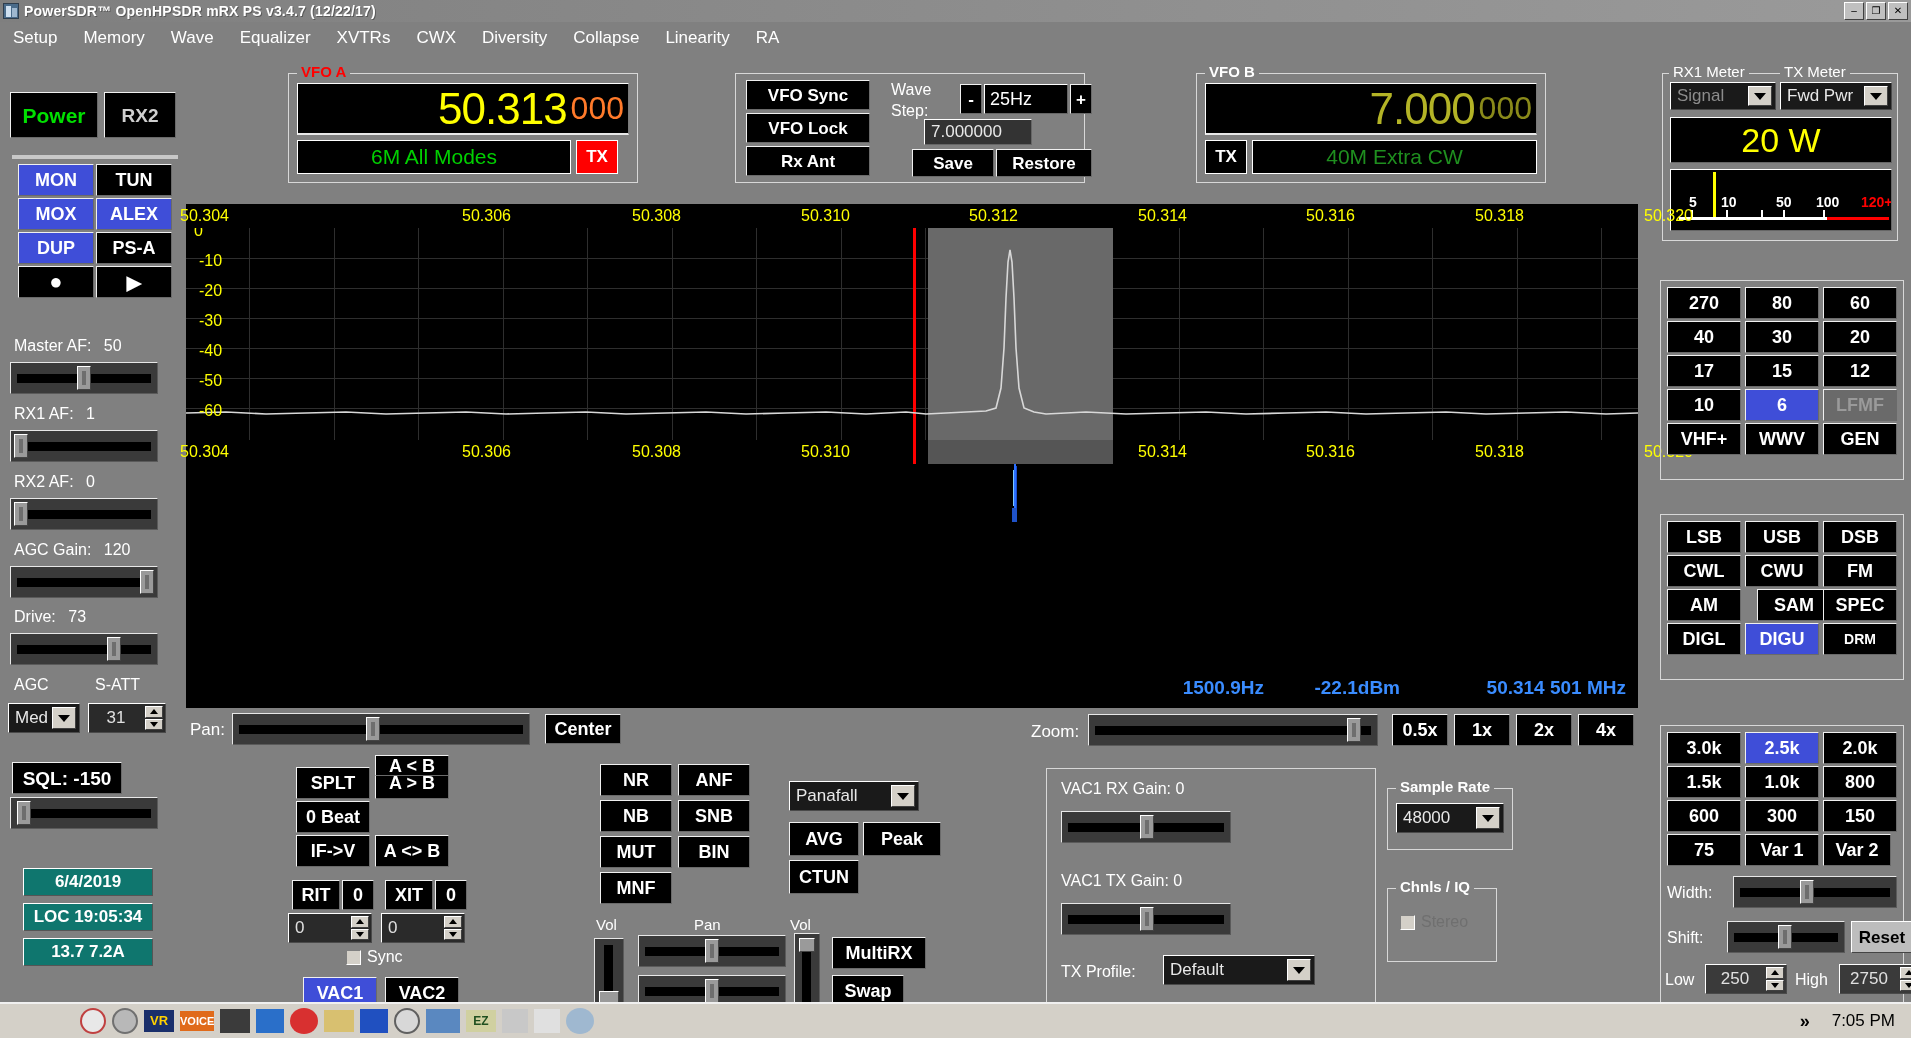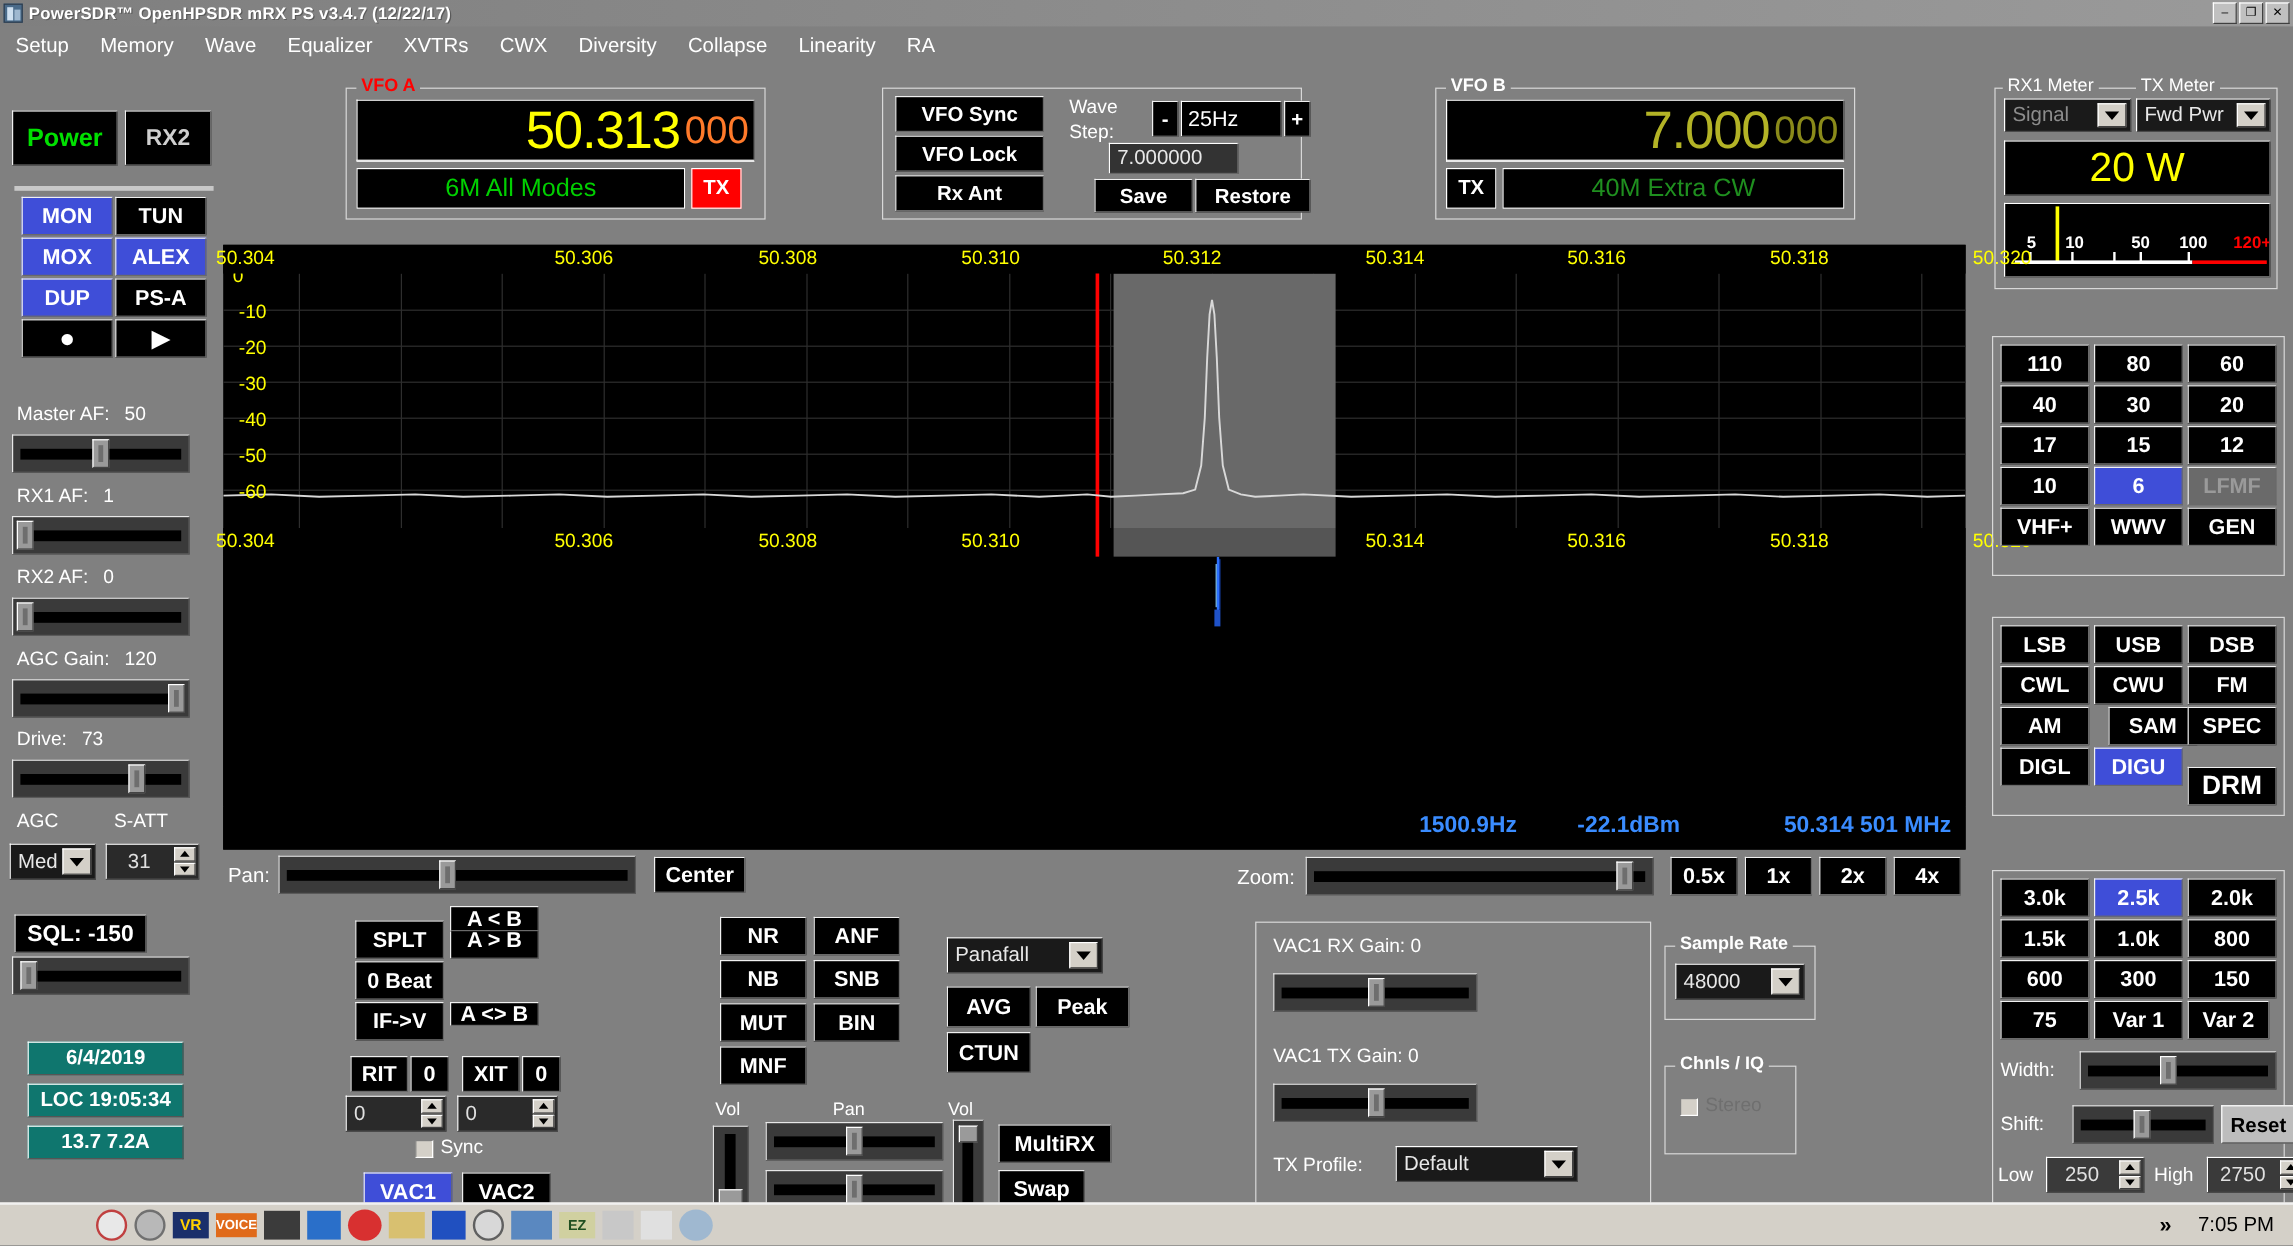--- a/index.html
+++ b/index.html
@@ -423,21 +423,21 @@
 <div class="blk" style="position:absolute;left:1392px;top:714px;width:56px;height:32px;font-size:18px;">0.5x</div>
 <div class="blk" style="position:absolute;left:1454px;top:714px;width:56px;height:32px;font-size:18px;">1x</div>
 <div class="blk" style="position:absolute;left:1516px;top:714px;width:56px;height:32px;font-size:18px;">2x</div>
 <div class="blk" style="position:absolute;left:1578px;top:714px;width:56px;height:32px;font-size:18px;">4x</div>
 
 <div class="blk" style="position:absolute;left:296px;top:767px;width:74px;height:32px;font-size:18px;">SPLT</div>
 <div class="blk" style="position:absolute;left:375px;top:767px;width:74px;height:32px;font-size:18px;">A &gt; B</div>
 <div class="blk" style="position:absolute;left:296px;top:801px;width:74px;height:32px;font-size:18px;">0 Beat</div>
 <div class="blk" style="position:absolute;left:375px;top:755px;width:74px;height:21px;font-size:18px;">A &lt; B</div>
 <div class="blk" style="position:absolute;left:296px;top:835px;width:74px;height:32px;font-size:18px;">IF-&gt;V</div>
-<div class="blk" style="position:absolute;left:375px;top:835px;width:74px;height:20px;font-size:18px;">A &lt;&gt; B</div>
+<div class="blk" style="position:absolute;left:375px;top:835px;width:74px;height:32px;font-size:18px;">A &lt;&gt; B</div>
 
 <div class="blk" style="position:absolute;left:292px;top:880px;width:48px;height:30px;font-size:18px;">RIT</div>
 <div class="blk" style="position:absolute;left:342px;top:880px;width:32px;height:30px;font-size:18px;">0</div>
 <div class="blk" style="position:absolute;left:385px;top:880px;width:48px;height:30px;font-size:18px;">XIT</div>
 <div class="blk" style="position:absolute;left:435px;top:880px;width:32px;height:30px;font-size:18px;">0</div>
 
 <div class="spin" style="position:absolute;left:288px;top:913px;width:84px;height:30px;">
   <span class="sv" style="text-align:left;padding-left:6px;">0</span>
   <span class="sbtns">
     <div class="up"></div>
@@ -526,21 +526,21 @@
 </div>
 <div class="grp" style="left:1387px;top:888px;width:110px;height:74px;">
   <div class="legend" style="font-size:15px;">Chnls / IQ</div>
   <div style="position:absolute;left:12px;top:24px;display:flex;align-items:center;gap:6px;">
     <span class="checkbox"></span>
     <span class="lbl" style="color:#6f6f6f;">Stereo</span>
   </div>
 </div>
 
 <div class="grp" style="left:1660px;top:280px;width:244px;height:200px;">
-  <div class="blk" style="position:absolute;left:6px;top:6px;width:74px;height:32px;font-size:18px;">110</div>
+  <div class="blk" style="position:absolute;left:6px;top:6px;width:74px;height:32px;font-size:18px;">270</div>
   <div class="blk" style="position:absolute;left:84px;top:6px;width:74px;height:32px;font-size:18px;">80</div>
   <div class="blk" style="position:absolute;left:162px;top:6px;width:74px;height:32px;font-size:18px;">60</div>
   <div class="blk" style="position:absolute;left:6px;top:40px;width:74px;height:32px;font-size:18px;">40</div>
   <div class="blk" style="position:absolute;left:84px;top:40px;width:74px;height:32px;font-size:18px;">30</div>
   <div class="blk" style="position:absolute;left:162px;top:40px;width:74px;height:32px;font-size:18px;">20</div>
   <div class="blk" style="position:absolute;left:6px;top:74px;width:74px;height:32px;font-size:18px;">17</div>
   <div class="blk" style="position:absolute;left:84px;top:74px;width:74px;height:32px;font-size:18px;">15</div>
   <div class="blk" style="position:absolute;left:162px;top:74px;width:74px;height:32px;font-size:18px;">12</div>
   <div class="blk" style="position:absolute;left:6px;top:108px;width:74px;height:32px;font-size:18px;">10</div>
   <div class="blk on" style="position:absolute;left:84px;top:108px;width:74px;height:32px;font-size:18px;">6</div>
@@ -555,21 +555,21 @@
   <div class="blk" style="position:absolute;left:84px;top:6px;width:74px;height:32px;font-size:18px;">USB</div>
   <div class="blk" style="position:absolute;left:162px;top:6px;width:74px;height:32px;font-size:18px;">DSB</div>
   <div class="blk" style="position:absolute;left:6px;top:40px;width:74px;height:32px;font-size:18px;">CWL</div>
   <div class="blk" style="position:absolute;left:84px;top:40px;width:74px;height:32px;font-size:18px;">CWU</div>
   <div class="blk" style="position:absolute;left:162px;top:40px;width:74px;height:32px;font-size:18px;">FM</div>
   <div class="blk" style="position:absolute;left:6px;top:74px;width:74px;height:32px;font-size:18px;">AM</div>
   <div class="blk" style="position:absolute;left:96px;top:74px;width:74px;height:32px;font-size:18px;">SAM</div>
   <div class="blk" style="position:absolute;left:162px;top:74px;width:74px;height:32px;font-size:18px;">SPEC</div>
   <div class="blk" style="position:absolute;left:6px;top:108px;width:74px;height:32px;font-size:18px;">DIGL</div>
   <div class="blk on" style="position:absolute;left:84px;top:108px;width:74px;height:32px;font-size:18px;">DIGU</div>
-  <div class="blk" style="position:absolute;left:162px;top:124px;width:74px;height:32px;font-size:22px;">DRM</div>
+  <div class="blk" style="position:absolute;left:162px;top:108px;width:74px;height:32px;font-size:14px;">DRM</div>
 </div>
 
 <div class="grp" style="left:1660px;top:725px;width:244px;height:292px;">
   <div class="blk" style="position:absolute;left:6px;top:6px;width:74px;height:32px;font-size:18px;">3.0k</div>
   <div class="blk on" style="position:absolute;left:84px;top:6px;width:74px;height:32px;font-size:18px;">2.5k</div>
   <div class="blk" style="position:absolute;left:162px;top:6px;width:74px;height:32px;font-size:18px;">2.0k</div>
   <div class="blk" style="position:absolute;left:6px;top:40px;width:74px;height:32px;font-size:18px;">1.5k</div>
   <div class="blk" style="position:absolute;left:84px;top:40px;width:74px;height:32px;font-size:18px;">1.0k</div>
   <div class="blk" style="position:absolute;left:162px;top:40px;width:74px;height:32px;font-size:18px;">800</div>
   <div class="blk" style="position:absolute;left:6px;top:74px;width:74px;height:32px;font-size:18px;">600</div>

